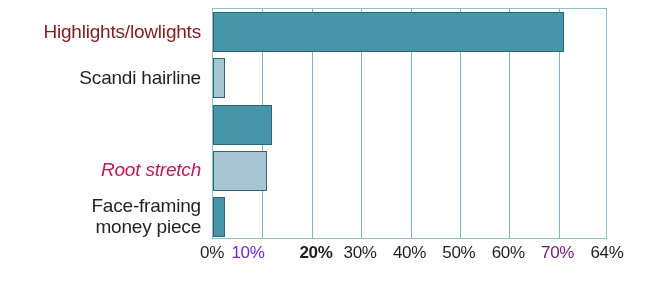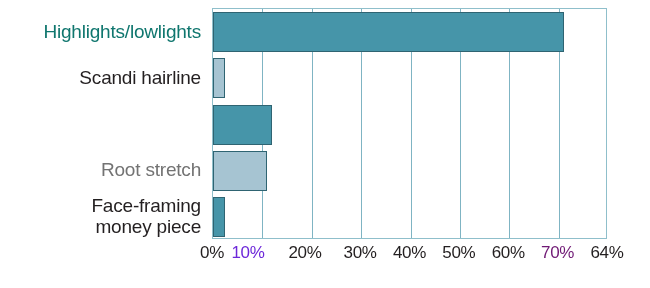--- a/index.html
+++ b/index.html
@@ -91,23 +91,23 @@
     letter-spacing: -0.3px;
     white-space: nowrap;
   }
 </style>
 </head>
 <body>
 
 <div id="chart-root">
 
   <div id="category-axis">
-      <div class="cat-label" style="top: 12.6px; color: #0f766e;">Highlights/lowlights</div>
+      <div class="cat-label" style="top: 12.6px; color: #7f1d1d;">Highlights/lowlights</div>
       <div class="cat-label" style="top: 58.8px; color: rgb(35, 31, 32);">Scandi hairline</div>
-      <div class="cat-label" style="top: 151.2px; color: #737373;">Root stretch</div>
+      <div class="cat-label" style="top: 151.2px; color: #be185d; font-style: italic;">Root stretch</div>
       <div class="cat-label" style="top: 186.9px; color: rgb(35, 31, 32);">Face-framing
 money piece</div>
     </div>
 
   <div id="plot-area">
     <div id="gridlines-layer">
         <div class="gridline" style="left: 49px; background: rgb(127, 180, 195);"></div>
         <div class="gridline" style="left: 99px; background: rgb(127, 180, 195);"></div>
         <div class="gridline" style="left: 148px; background: rgb(127, 180, 195);"></div>
         <div class="gridline" style="left: 198px; background: rgb(127, 180, 195);"></div>
@@ -120,21 +120,21 @@
         <div class="bar" title="Scandi hairline: 2.5%" style="left: 0px; top: 49.3px; width: 12.3438px; height: 40px; background: rgb(166, 196, 210); border-color: rgb(47, 100, 114);"></div>
         <div class="bar" title="Balayage: 12%" style="left: 0px; top: 95.5px; width: 59.25px; height: 40px; background: rgb(70, 149, 169); border-color: rgb(47, 100, 114);"></div>
         <div class="bar" title="Root stretch: 11%" style="left: 0px; top: 141.7px; width: 54.3125px; height: 40px; background: rgb(166, 196, 210); border-color: rgb(47, 100, 114);"></div>
         <div class="bar" title="Face-framing money piece: 2.5%" style="left: 0px; top: 187.9px; width: 12.3438px; height: 40px; background: rgb(70, 149, 169); border-color: rgb(47, 100, 114);"></div>
       </div>
   </div>
 
   <div id="value-axis">
       <div class="tick-label" style="left: 0px; color: rgb(35, 31, 32);">0%</div>
       <div class="tick-label" style="left: 36px; color: #6d28d9;">10%</div>
-      <div class="tick-label" style="left: 93px; color: rgb(35, 31, 32);">20%</div>
+      <div class="tick-label" style="left: 104px; color: rgb(35, 31, 32); font-weight: bold;">20%</div>
       <div class="tick-label" style="left: 148.125px; color: rgb(35, 31, 32);">30%</div>
       <div class="tick-label" style="left: 197.5px; color: rgb(35, 31, 32);">40%</div>
       <div class="tick-label" style="left: 246.875px; color: rgb(35, 31, 32);">50%</div>
       <div class="tick-label" style="left: 296.25px; color: rgb(35, 31, 32);">60%</div>
       <div class="tick-label" style="left: 345.625px; color: #701a75;">70%</div>
       <div class="tick-label" style="left: 395px; color: rgb(35, 31, 32);">64%</div>
     </div>
 
 </div>
 

